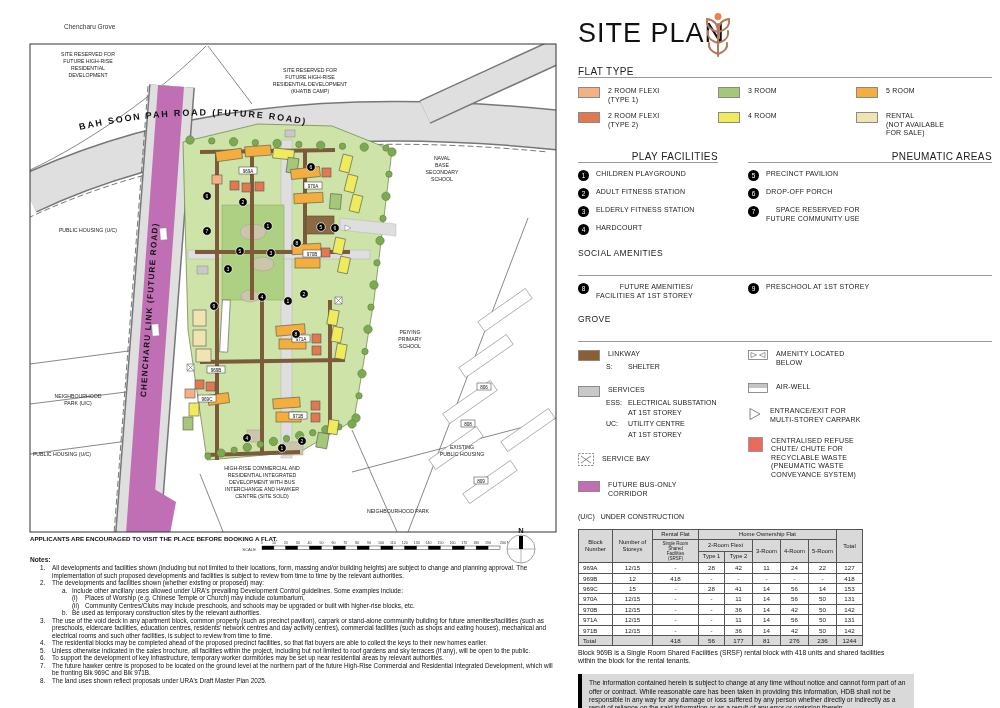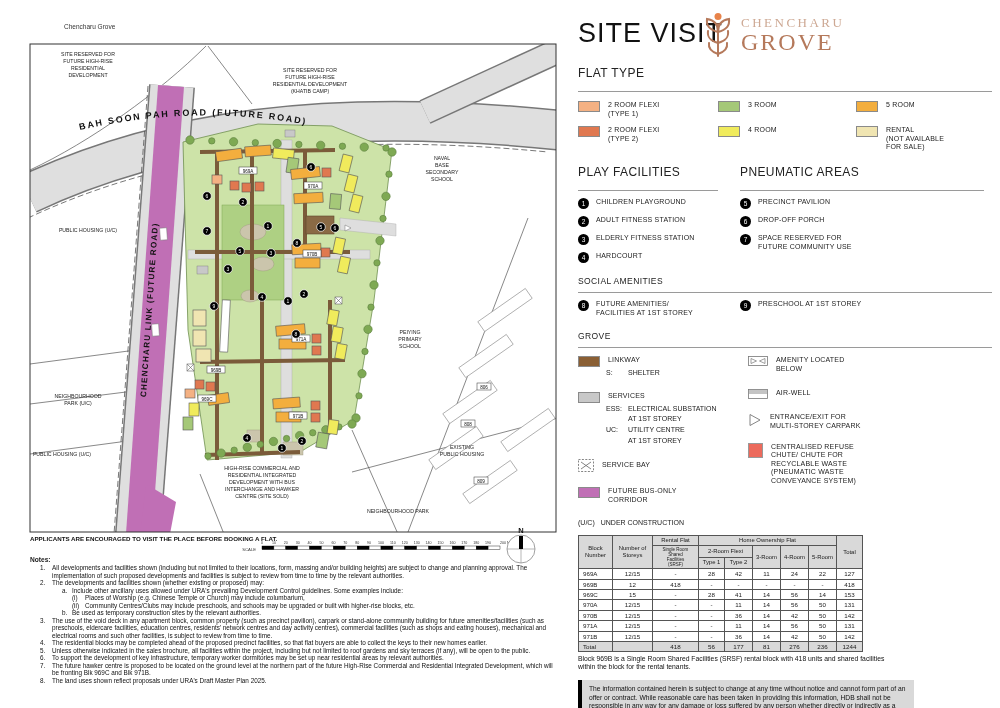--- a/index.html
+++ b/index.html
@@ -7,29 +7,29 @@
   #map-wrap{position:absolute;left:0;top:0;width:570px;height:575px;}
   
   #panel{position:absolute;left:578px;top:10px;width:414px;}
   #panel-header{position:relative;height:56px;}
   #site-plan-title{position:absolute;left:0;top:8px;font-size:27px;letter-spacing:1px;font-weight:400;color:#111;}
   #logo{position:absolute;left:122px;top:2px;display:flex;align-items:center;gap:5px;}
   #logo-text{font-family:"Liberation Serif",serif;color:#B5795B;line-height:1;}
   #logo-top{font-size:13px;letter-spacing:2.5px;color:#CBA draw;}
   #logo-top{color:#CDA893;}
   #logo-bottom{font-size:24px;letter-spacing:2px;margin-top:1px;}
-  .sec-head{font-size:12px;letter-spacing:.4px;color:#222;padding-bottom:11px;border-bottom:.8px solid #9a9a9a;}
+  .sec-head{font-size:10px;letter-spacing:.4px;color:#222;padding-bottom:0;border-bottom:.8px solid #9a9a9a;}
   .lbl{font-size:7px;line-height:8.6px;letter-spacing:.2px;color:#222;}
   .swatch{display:inline-block;width:20px;height:9px;border:.8px solid #8a8a8a;flex:none;margin-top:0;}
   .flat-grid{display:grid;grid-template-columns:140px 138px 136px;row-gap:8px;margin-top:9px;margin-bottom:13px;}
   .flat-item{display:flex;gap:8px;align-items:flex-start;}
   .badge{width:11px;height:11px;border-radius:50%;background:#000;color:#fff;font-size:6.5px;display:flex;align-items:center;justify-content:center;flex:none;margin-top:0;}
   .num-item{display:flex;gap:7px;margin:7px 0 0 0;align-items:flex-start;}
-  .two-col{display:grid;grid-template-columns:140px 244px;column-gap:22px;}
-  .rule-full{border-bottom:.8px solid #9a9a9a;padding-bottom:6px;font-size:8.5px;letter-spacing:.4px;color:#222;}
+  .two-col{display:grid;grid-template-columns:140px 244px;column-gap:30px;text-align:right;}
+  .rule-full{border-bottom:.8px solid #9a9a9a;padding-bottom:17px;font-size:8.5px;letter-spacing:.4px;color:#222;}
   .others-grid{display:grid;grid-template-columns:140px 244px;column-gap:30px;margin-top:8px;}
   .oth-item{display:flex;gap:8px;align-items:flex-start;}
   .subrow{display:flex;margin-left:28px;margin-top:2px;}
   .subkey{width:22px;flex:none;font-size:7px;line-height:8.6px;}
   .subval{font-size:7px;line-height:8.6px;}
   .icon-box{flex:none;}
   #uc-row{display:flex;gap:6px;margin-top:15px;font-size:7px;}
   
   #tbl{border-collapse:collapse;margin-top:9px;}
   #tbl th,#tbl td{border:.6px solid #555;text-align:center;padding:1px 1px;}
@@ -413,38 +413,34 @@
       <div class="nrow lvl0">
         <span class="nn">8.</span>
         <span class="nt">The land uses shown reflect proposals under URA's Draft Master Plan 2025.</span>
       </div>
     </div>
 </div>
 
 <div id="panel">
 
   <div id="panel-header">
-    <div id="site-plan-title">SITE VISIT</div>
+    <div id="site-plan-title">SITE PLAN</div>
     <div id="logo">
       <svg width="36" height="46" viewBox="0 0 36 46">
         <g stroke="#B5795B" stroke-width="2" fill="none" stroke-linecap="round">
           <path d="M 18,12 L 18,44"></path>
           <path d="M 18,20 C 10,18 6,14 7,7 C 14,8 18,12 18,20"></path>
           <path d="M 18,20 C 26,18 30,14 29,7 C 22,8 18,12 18,20"></path>
           <path d="M 18,31 C 11,29 7,26 8,19"></path>
           <path d="M 18,31 C 25,29 29,26 28,19"></path>
           <path d="M 18,42 C 12,40 8,37 9,31"></path>
           <path d="M 18,42 C 24,40 28,37 27,31"></path>
         </g>
         <circle cx="18" cy="4.5" r="3.5" fill="#E8834A"></circle>
       </svg>
-      <div id="logo-text">
-        <div id="logo-top">CHENCHARU</div>
-        <div id="logo-bottom">GROVE</div>
-      </div>
     </div>
   </div>
 
   <div class="sec-head">FLAT TYPE</div>
   <div class="flat-grid">
     <div class="flat-item">
         <span class="swatch" style="background: rgb(244, 177, 131);"></span>
         <div class="lbl">
           <div>2 ROOM FLEXI</div>
           <div>(TYPE 1)</div>

